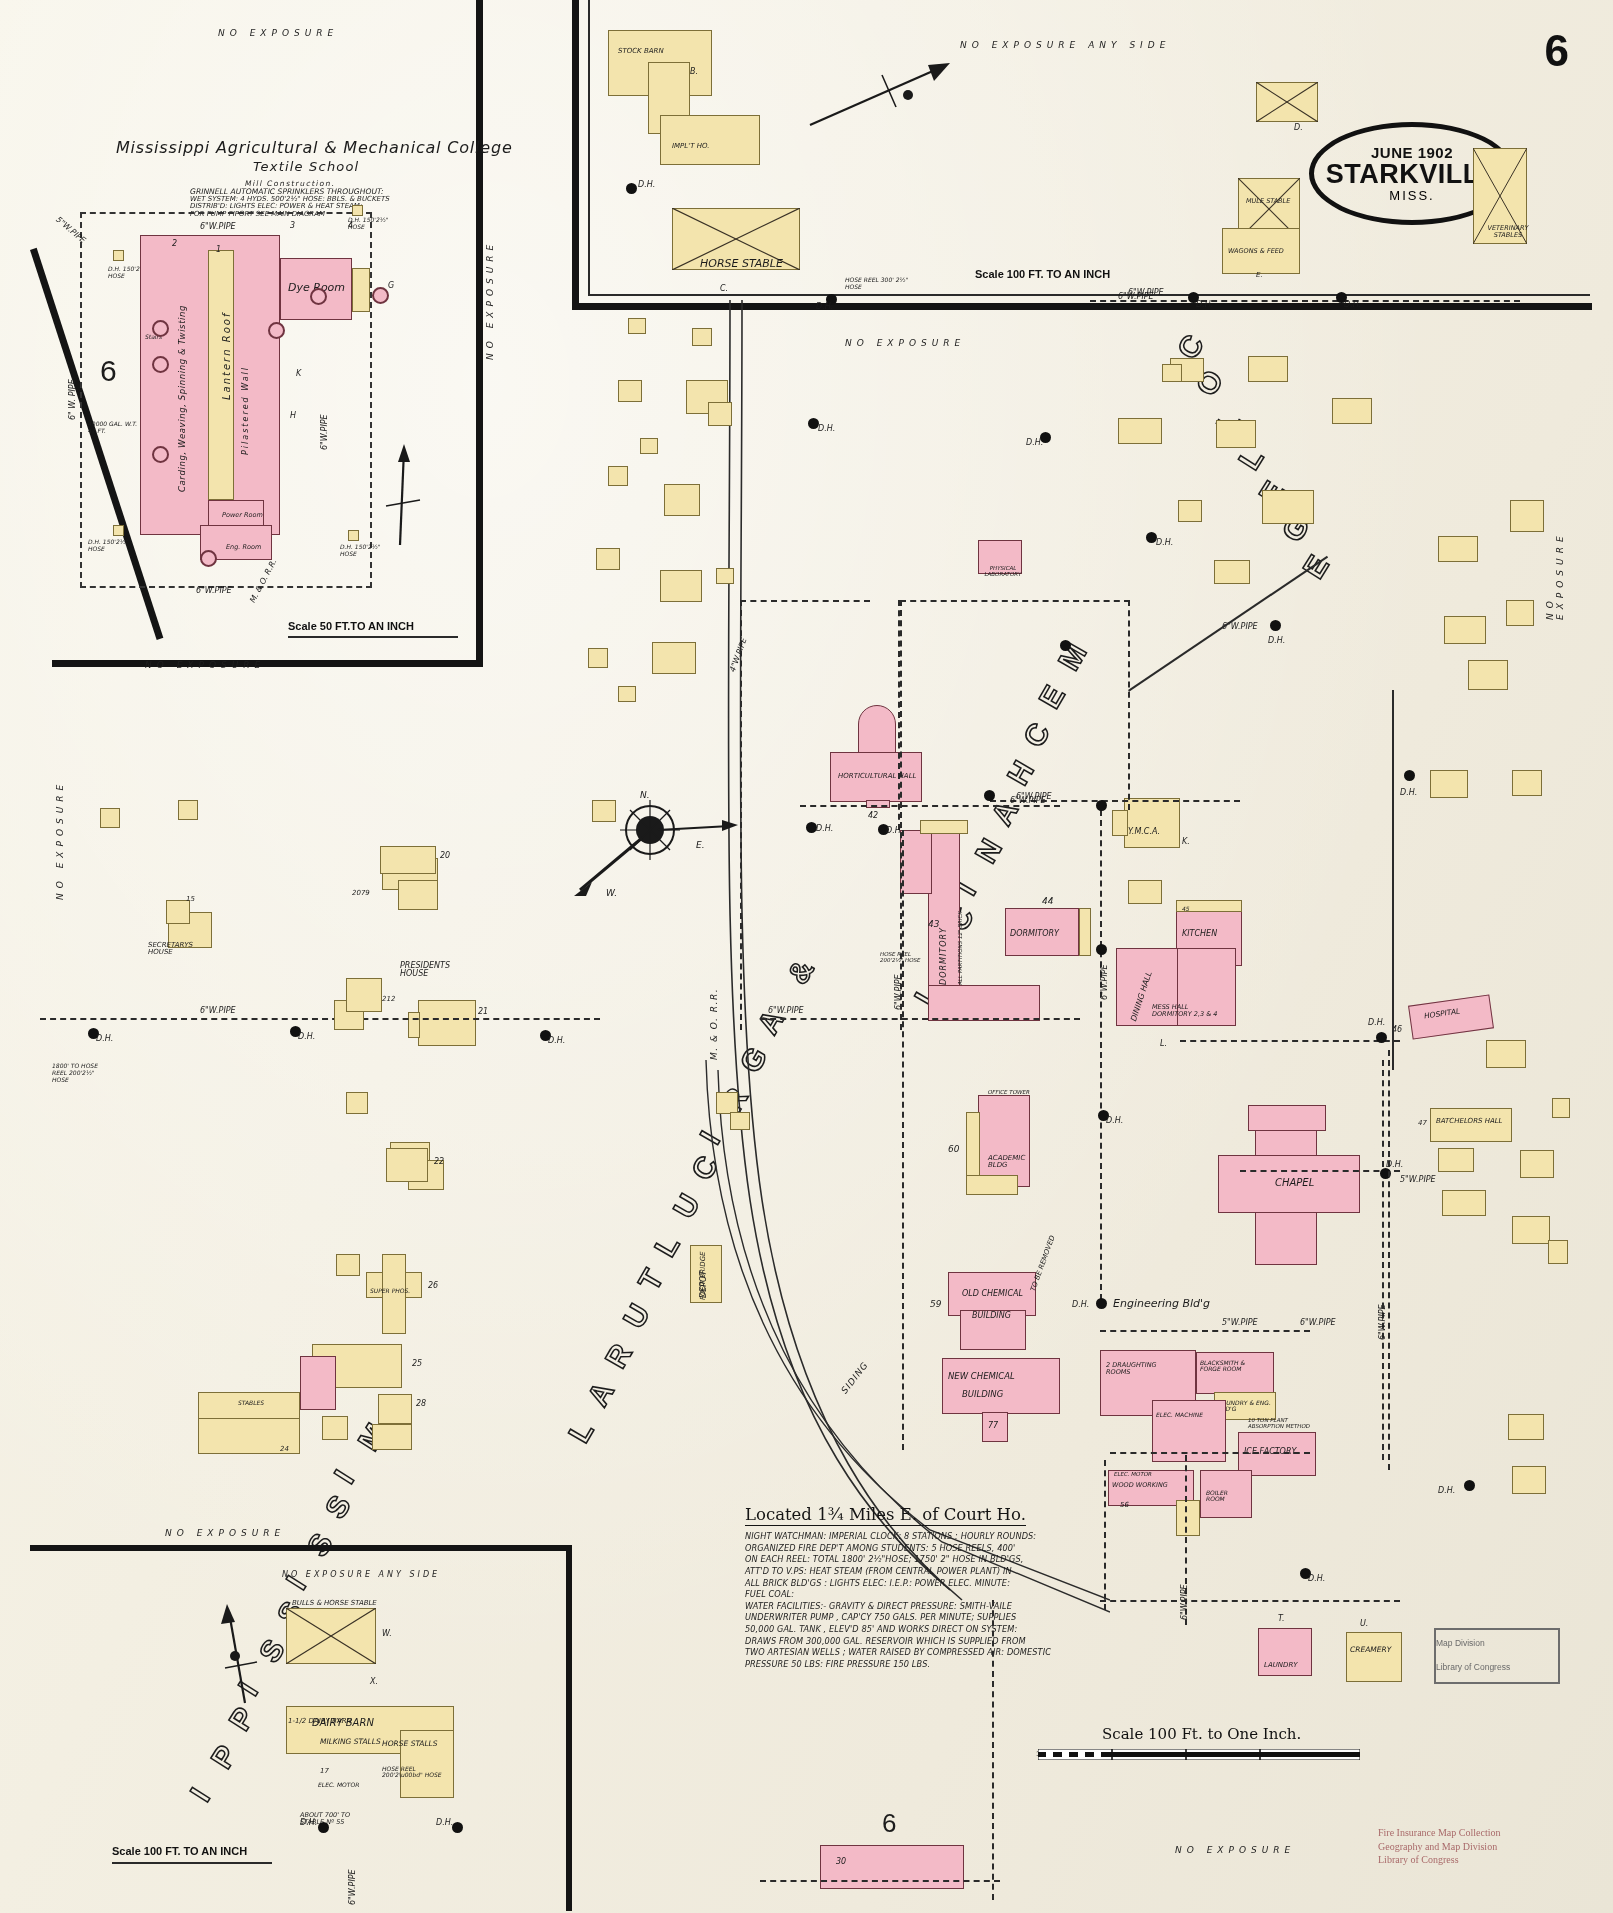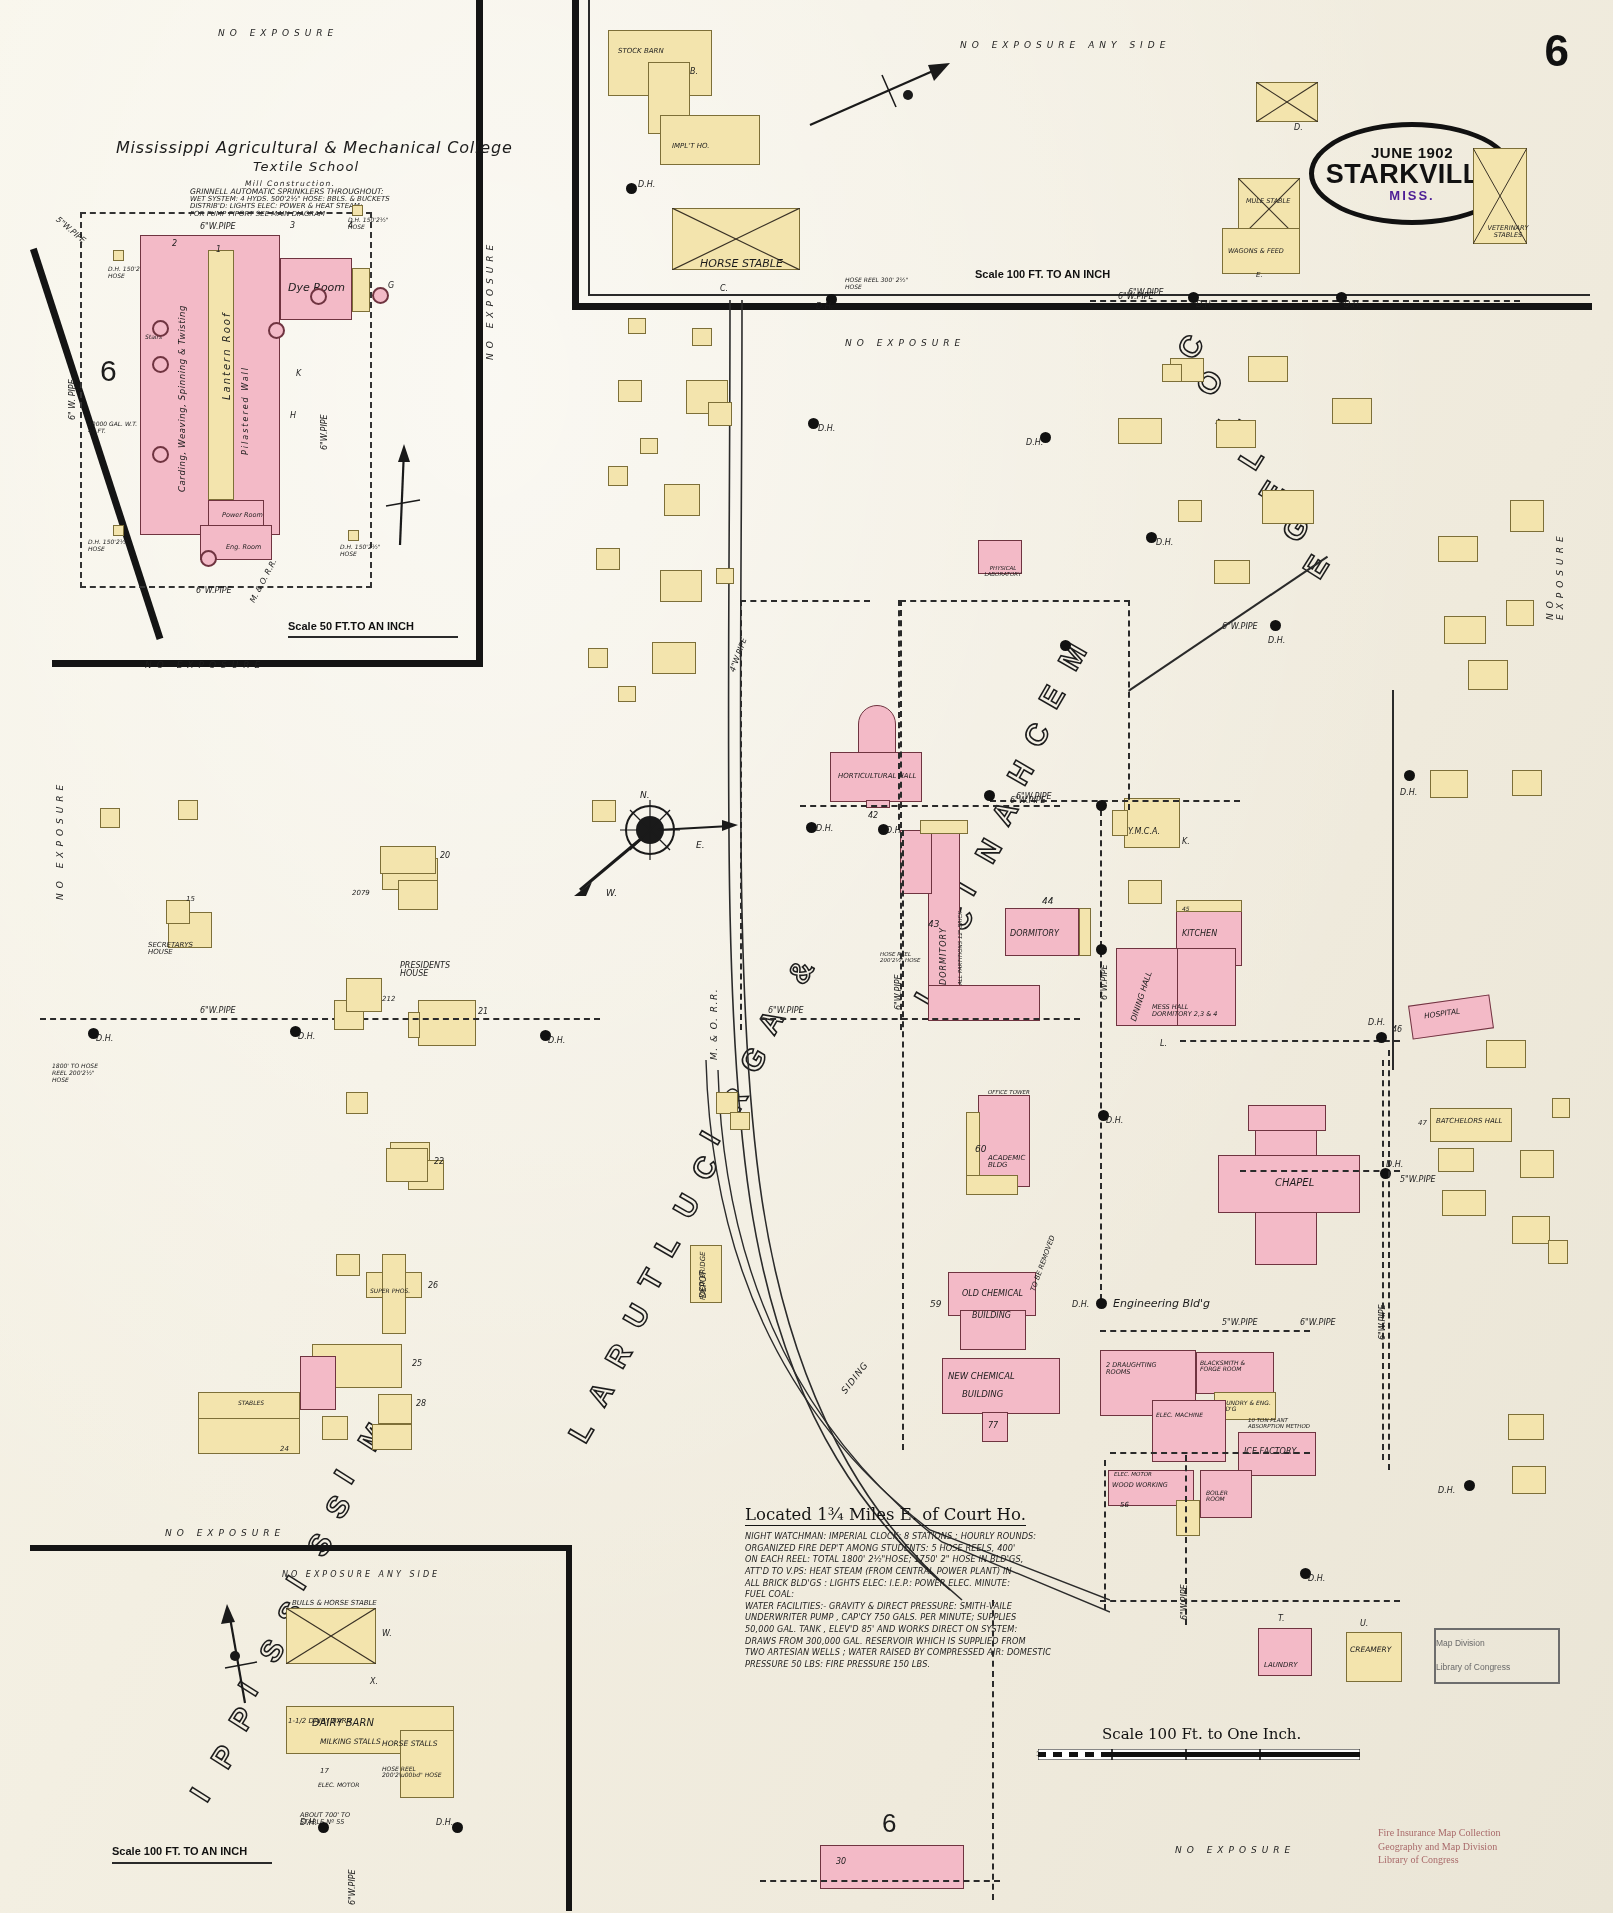--- a/index.html
+++ b/index.html
@@ -53,21 +53,21 @@
 
   
   #cartouche{
     position:absolute;left:1309px;top:122px;width:196px;height:93px;
     border:5px solid #111;border-radius:50%;
     display:flex;flex-direction:column;align-items:center;justify-content:center;
     background:transparent;
   }
   #cartouche .c1{font-family:"Liberation Sans",sans-serif;font-size:15px;letter-spacing:.5px;color:#111;font-weight:600;}
   #cartouche .c2{font-family:"Liberation Sans",sans-serif;font-size:27px;letter-spacing:.5px;color:#111;font-weight:700;line-height:1;}
-  #cartouche .c3{font-family:"Liberation Sans",sans-serif;font-size:13px;letter-spacing:2px;color:#4c1d95;font-weight:700;}
+  #cartouche .c3{font-family:"Liberation Sans",sans-serif;font-size:13px;letter-spacing:2px;color:#000000;font-weight:400;}
 
   #sheetno{position:absolute;right:44px;top:26px;font-family:"Liberation Sans",sans-serif;
            font-size:44px;font-weight:700;color:#111;}
 
   
   .insetdash{position:absolute;border:2px dashed #333;}
 
   
   .scalebar{position:absolute;height:9px;background:#111;border:1px solid #111;}
   .scaletxt{position:absolute;font-family:"Liberation Sans",sans-serif;color:#111;}
@@ -338,21 +338,21 @@
 
   <div class="bldg by" style="left:1124px;top:798px;width:56px;height:50px;"></div>
   <div class="bldg by" style="left:1112px;top:810px;width:16px;height:26px;"></div>
   <div class="lbl" style="left:1128px;top:828px;font-size:8px;">Y.M.C.A.</div>
   <div class="lbl" style="left:1182px;top:838px;font-size:8px;">K.</div>
 
   <div class="bldg bp" style="left:978px;top:1095px;width:52px;height:92px;"></div>
   <div class="bldg by" style="left:966px;top:1112px;width:14px;height:82px;"></div>
   <div class="bldg by" style="left:966px;top:1175px;width:52px;height:20px;"></div>
   <div class="lbl" style="left:988px;top:1155px;font-size:7px;width:44px;white-space:normal;">ACADEMIC BLDG</div>
-  <div class="lbl" style="left:948px;top:1145px;font-size:9px;margin-left:27px;">60</div>
+  <div class="lbl" style="left:948px;top:1145px;font-size:9px;">60</div>
   <div class="lbl" style="left:988px;top:1090px;font-size:5.5px;">OFFICE TOWER</div>
 
   <div class="bldg bp" style="left:1255px;top:1105px;width:62px;height:160px;"></div>
   <div class="bldg bp" style="left:1218px;top:1155px;width:142px;height:58px;"></div>
   <div class="bldg bp" style="left:1248px;top:1105px;width:78px;height:26px;"></div>
   <div class="lbl" style="left:1275px;top:1178px;font-size:10px;">CHAPEL</div>
 
   <div class="bldg bp" style="left:1410px;top:1000px;width:82px;height:34px;transform:rotate(-8deg);"></div>
   <div class="lbl" style="left:1424px;top:1010px;font-size:7.5px;transform:rotate(-8deg);">HOSPITAL</div>
   <div class="lbl" style="left:1392px;top:1026px;font-size:8px;">46</div>

